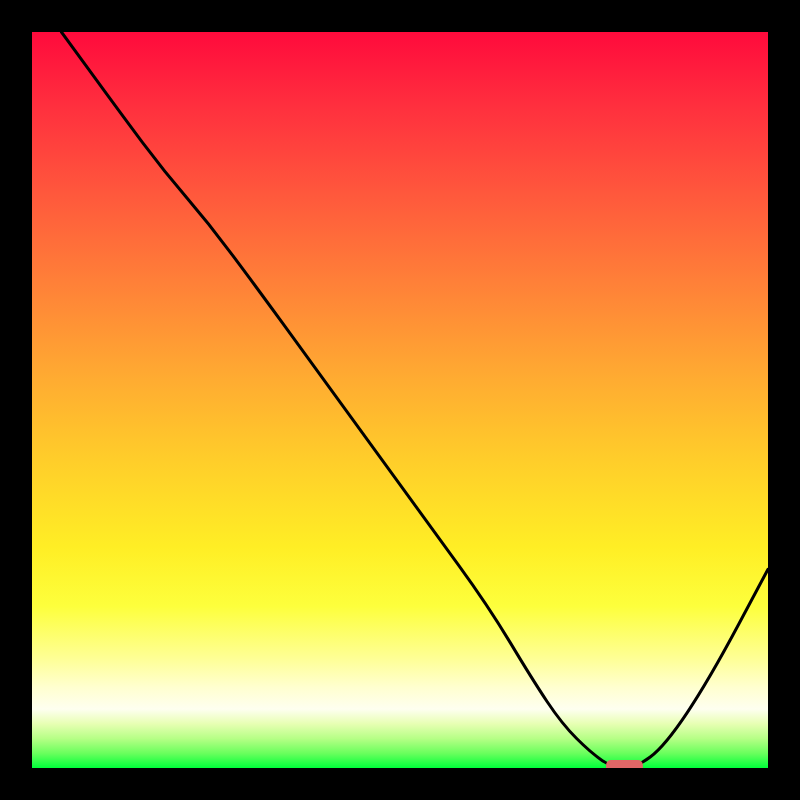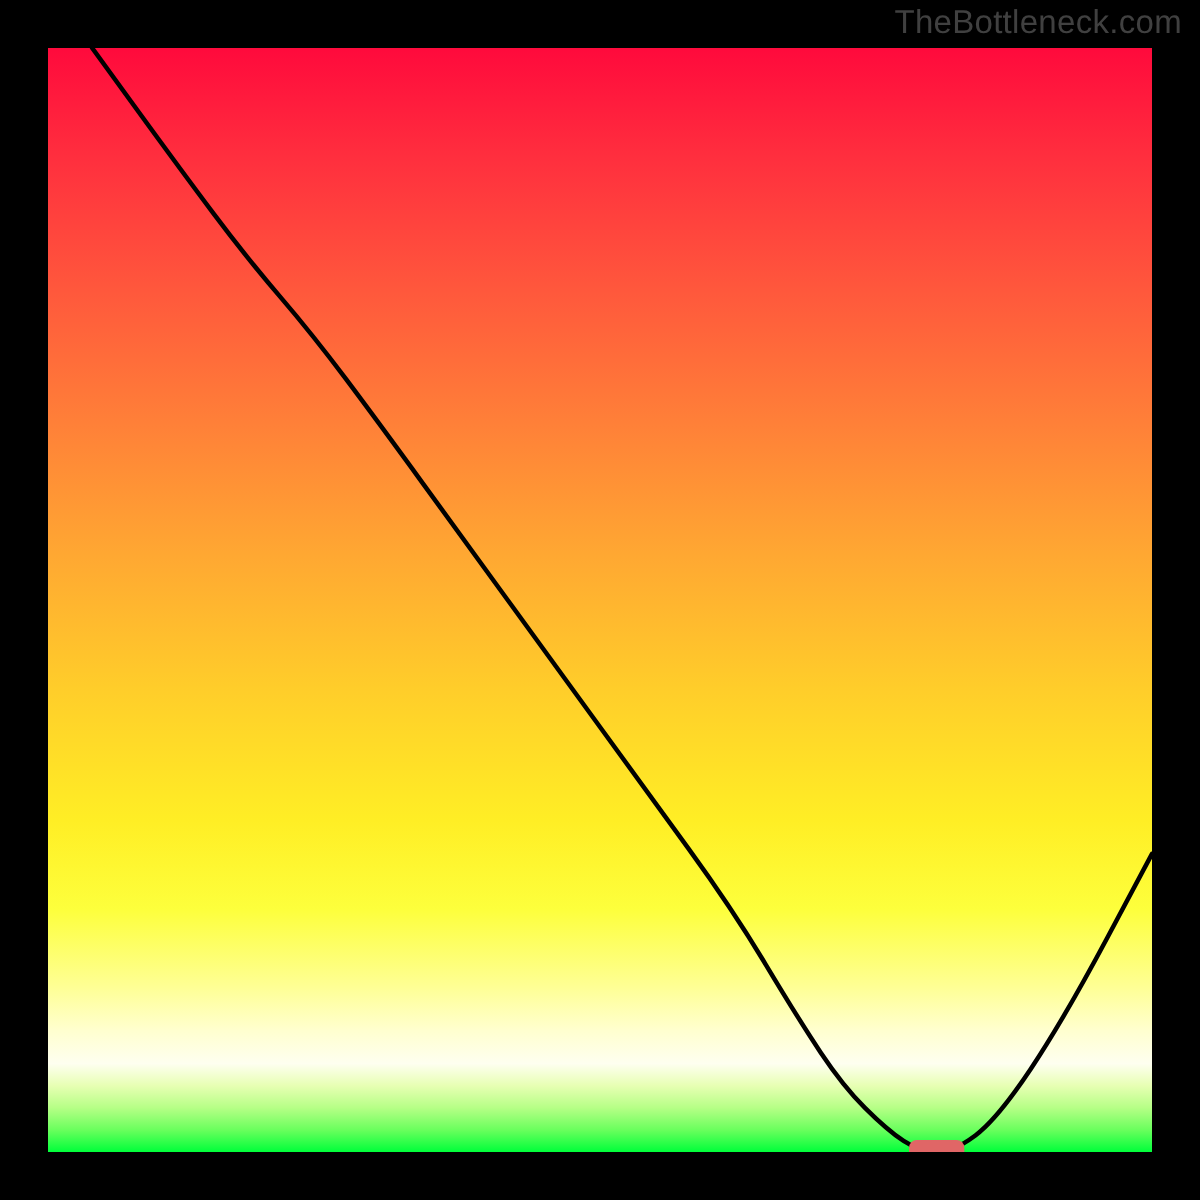--- a/index.html
+++ b/index.html
@@ -64,21 +64,20 @@
     left: 0;
     top: 0;
     width: 736px;
     height: 736px;
   }
 </style>
 </head>
 <body>
 
 <div class="frame">
-  <div class="watermark">TheBottleneck.com</div>
 
   <div class="plot">
     <div class="gradient"></div>
 
     <svg class="curve" viewBox="0 0 736 736" preserveAspectRatio="none">
       <path fill="none" stroke="#000" stroke-width="3" stroke-linejoin="round" stroke-linecap="round" d="M 29.44,0 Q 29.44,0 58.879999999999995,40.48000000000002 Q 88.32,80.96000000000004 110.39999999999999,110.39999999999998 Q 132.48,139.83999999999992 154.56,165.59999999999997 Q 176.64,191.36 198.71999999999997,220.79999999999998 Q 220.79999999999998,250.23999999999995 250.24,290.71999999999997 Q 279.68,331.2 309.12,371.68 Q 338.56,412.16 368,452.64 Q 397.44000000000005,493.12 426.88,533.6 Q 456.32,574.08 478.4,610.8800000000001 Q 500.48,647.6800000000001 515.2,669.76 Q 529.92,691.84 544.64,706.56 Q 559.36,721.28 570.4000000000001,728.64 Q 581.44,736 592.48,736 Q 603.52,736 618.24,724.96 Q 632.96,713.92 655.04,680.8 Q 677.12,647.6800000000001 706.56,592.48 T 736,537.28"></path>
     </svg>
 
     <svg class="marker" viewBox="0 0 736 736" preserveAspectRatio="none">
       <rect rx="5" ry="5" x="574.08" y="728" width="36.799999999999955" height="14" fill="#e06666"></rect>

